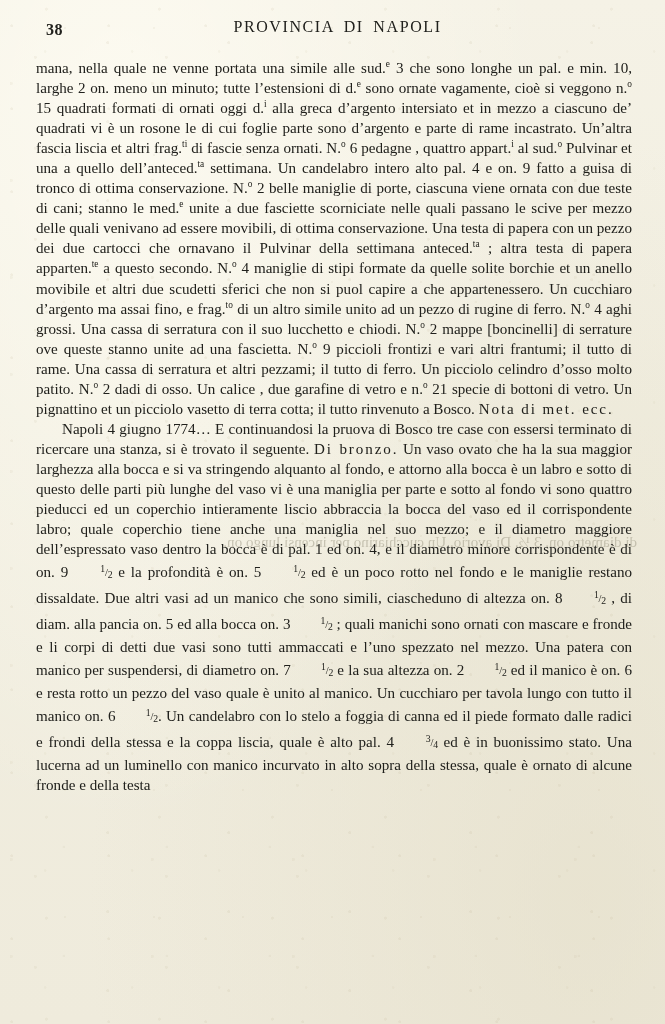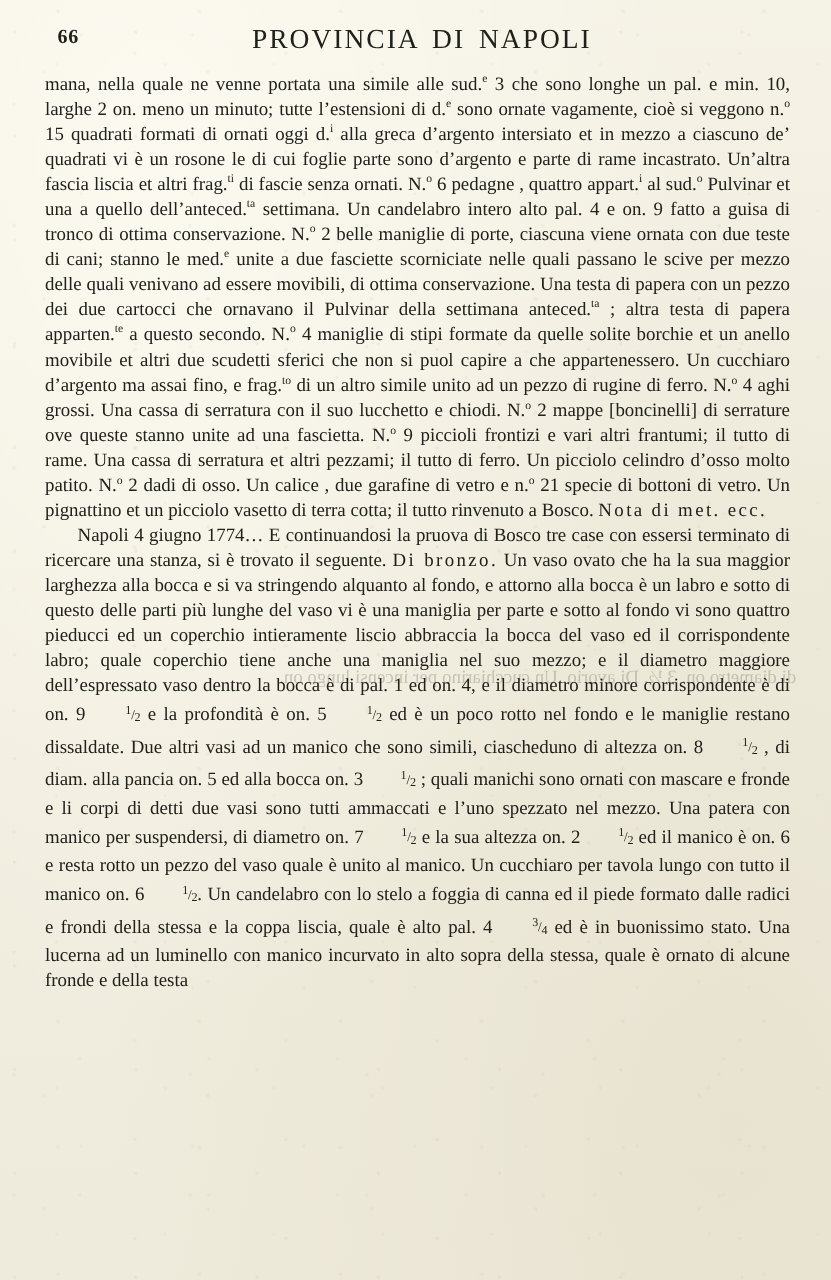--- a/index.html
+++ b/index.html
@@ -60,21 +60,21 @@
   .folio {
     font-size: 16px;
     font-weight: 700;
     letter-spacing: .5px;
     width: 70px;
     padding-top: 3px;
   }
   .runhead {
     flex: 1;
     text-align: center;
-    font-size: 22px;
+    font-size: 16px;
     letter-spacing: 1.6px;
     word-spacing: 4px;
     padding-right: 60px;
   }
 
   
   .textblock {
     position: relative;
     z-index: 2;
     margin: 0 33px 0 36px;
@@ -138,21 +138,21 @@
     white-space: nowrap;
     overflow: hidden;
   }
 </style>
 </head>
 <body>
 
 <div class="page">
 
   <div class="head">
-    <div class="folio">66</div>
+    <div class="folio">38</div>
     <div class="runhead">PROVINCIA DI NAPOLI</div>
   </div>
 
   <div class="showthrough">di diametro on. 3 ½. Di avorio. Un cucchiarino per incensi lungo on.</div>
 
   <div class="textblock">
     <p class="gap-after">mana, nella quale ne venne portata una simile alle sud.<sup class="abbr">e</sup> 3 che sono longhe un pal. e min. 10, larghe 2 on. meno un minuto; tutte l’estensioni di d.<sup class="abbr">e</sup> sono ornate vagamente, cioè si veggono n.<sup class="abbr">o</sup> 15 quadrati formati di ornati oggi d.<sup class="abbr">i</sup> alla greca d’argento intersiato et in mezzo a ciascuno de’ quadrati vi è un rosone le di cui foglie parte sono d’argento e parte di rame incastrato. Un’altra fascia liscia et altri frag.<sup class="abbr">ti</sup> di fascie senza ornati. N.<sup class="abbr">o</sup> 6 pedagne , quattro appart.<sup class="abbr">i</sup> al sud.<sup class="abbr">o</sup> Pulvinar et una a quello dell’anteced.<sup class="abbr">ta</sup> settimana. Un candelabro intero alto pal. 4 e on. 9 fatto a guisa di tronco di ottima conservazione. N.<sup class="abbr">o</sup> 2 belle maniglie di porte, ciascuna viene ornata con due teste di cani; stanno le med.<sup class="abbr">e</sup> unite a due fasciette scorniciate nelle quali passano le scive per mezzo delle quali venivano ad essere movibili, di ottima conservazione. Una testa di papera con un pezzo dei due cartocci che ornavano il Pulvinar della settimana anteced.<sup class="abbr">ta</sup> ; altra testa di papera apparten.<sup class="abbr">te</sup> a questo secondo. N.<sup class="abbr">o</sup> 4 maniglie di stipi formate da quelle solite borchie et un anello movibile et altri due scudetti sferici che non si puol capire a che appartenessero. Un cucchiaro d’argento ma assai fino, e frag.<sup class="abbr">to</sup> di un altro simile unito ad un pezzo di rugine di ferro. N.<sup class="abbr">o</sup> 4 aghi grossi. Una cassa di serratura con il suo lucchetto e chiodi. N.<sup class="abbr">o</sup> 2 mappe [<span class="ital">boncinelli</span>] di serrature ove queste stanno unite ad una fascietta. N.<sup class="abbr">o</sup> 9 piccioli frontizi e vari altri frantumi; il tutto di rame. Una cassa di serratura et altri pezzami; il tutto di ferro. Un picciolo celindro d’osso molto patito. N.<sup class="abbr">o</sup> 2 dadi di osso. Un calice , due garafine di vetro e n.<sup class="abbr">o</sup> 21 specie di bottoni di vetro. Un pignattino et un picciolo vasetto di terra cotta; il tutto rinvenuto a Bosco. <span class="sp">Nota di met. ecc.</span></p>
     <p class="p-indent">Napoli 4 giugno 1774… E continuandosi la pruova di Bosco tre case con essersi terminato di ricercare una stanza, si è trovato il seguente. <span class="sp">Di bronzo.</span> Un vaso ovato che ha la sua maggior larghezza alla bocca e si va stringendo alquanto al fondo, e attorno alla bocca è un labro e sotto di questo delle parti più lunghe del vaso vi è una maniglia per parte e sotto al fondo vi sono quattro pieducci ed un coperchio intieramente liscio abbraccia la bocca del vaso ed il corrispondente labro; quale coperchio tiene anche una maniglia nel suo mezzo; e il diametro maggiore dell’espressato vaso dentro la bocca è di pal. 1 ed on. 4, e il diametro minore corrispondente è di on. 9 <span class="frac"><span class="num">1</span><span>/</span><span class="den">2</span></span> e la profondità è on. 5 <span class="frac"><span class="num">1</span><span>/</span><span class="den">2</span></span> ed è un poco rotto nel fondo e le maniglie restano dissaldate. Due altri vasi ad un manico che sono simili, ciascheduno di altezza on. 8 <span class="frac"><span class="num">1</span><span>/</span><span class="den">2</span></span> , di diam. alla pancia on. 5 ed alla bocca on. 3 <span class="frac"><span class="num">1</span><span>/</span><span class="den">2</span></span> ; quali manichi sono ornati con mascare e fronde e li corpi di detti due vasi sono tutti ammaccati e l’uno spezzato nel mezzo. Una patera con manico per suspendersi, di diametro on. 7 <span class="frac"><span class="num">1</span><span>/</span><span class="den">2</span></span> e la sua altezza on. 2 <span class="frac"><span class="num">1</span><span>/</span><span class="den">2</span></span> ed il manico è on. 6 e resta rotto un pezzo del vaso quale è unito al manico. Un cucchiaro per tavola lungo con tutto il manico on. 6 <span class="frac"><span class="num">1</span><span>/</span><span class="den">2</span></span>. Un candelabro con lo stelo a foggia di canna ed il piede formato dalle radici e frondi della stessa e la coppa liscia, quale è alto pal. 4 <span class="frac"><span class="num">3</span><span>/</span><span class="den">4</span></span> ed è in buonissimo stato. Una lucerna ad un luminello con manico incurvato in alto sopra della stessa, quale è ornato di alcune fronde e della testa</p>
   </div>
 

